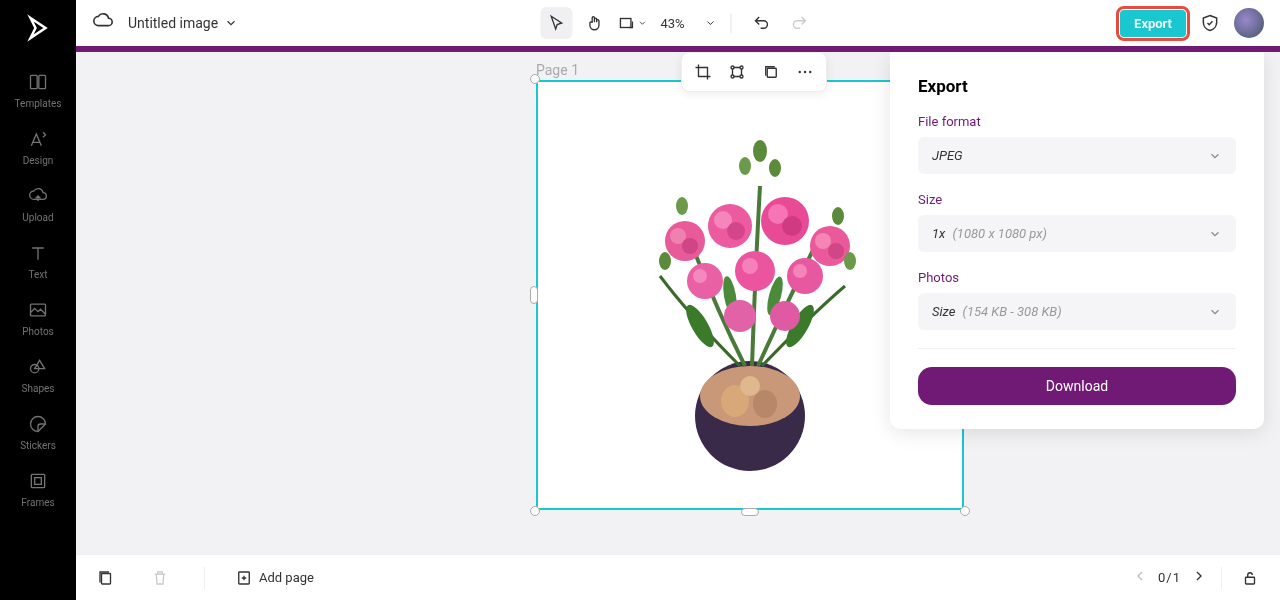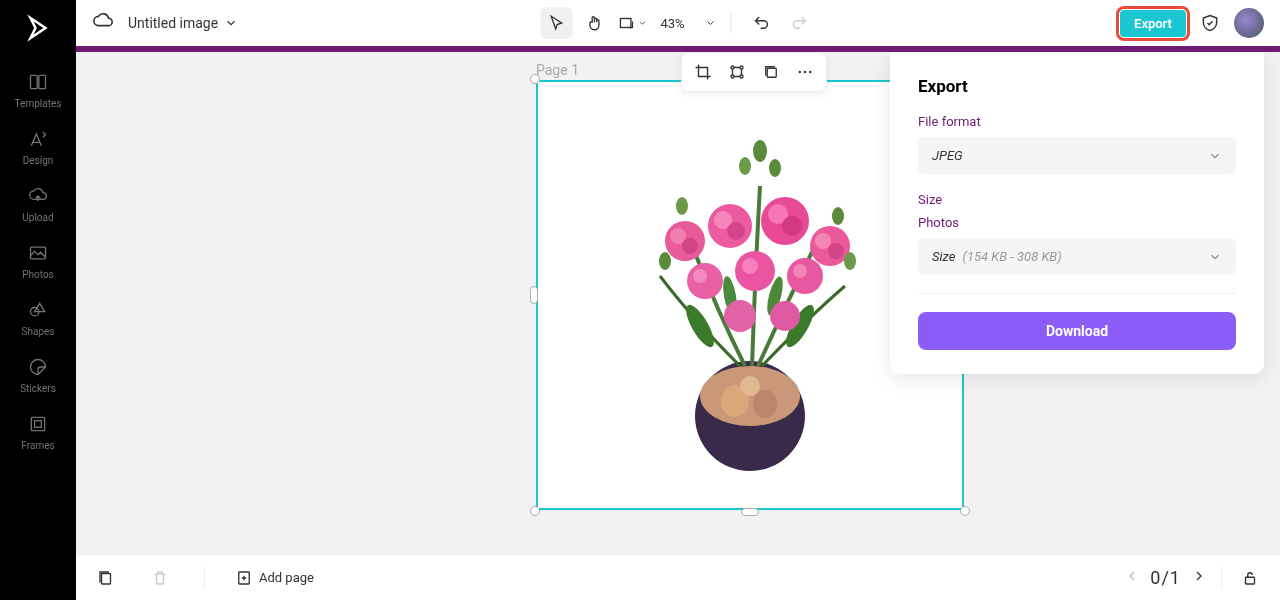--- a/index.html
+++ b/index.html
@@ -97,38 +97,38 @@
     .ep-title { font-size: 17px; font-weight: 700; color: #000; margin-bottom: 18px; }
     .ep-label { font-size: 13px; color: #701a75; margin-bottom: 8px; }
     .ep-select {
       background: #f5f5f7; border-radius: 6px; padding: 11px 14px;
       display: flex; align-items: center; justify-content: space-between;
       font-size: 13px; color: #333; cursor: pointer; margin-bottom: 18px; font-style: italic;
     }
     .ep-select .muted { color: #999; margin-left: 4px; }
     .ep-divider { border: none; border-top: 1px solid #eee; margin: 6px 0 18px; }
     .download-btn {
-      width: 100%; background: #8b5cf6; color: #fff; border: none;
-      padding: 11px; border-radius: 8px; font-size: 14px; font-weight: 700; cursor: pointer;
+      width: 100%; background: #701a75; color: #fff; border: none;
+      padding: 11px; border-radius: 14px; font-size: 14px; font-weight: 400; cursor: pointer;
     }
     
     .bottombar {
       height: 46px; border-top: 1px solid #eee; background: #fff;
       display: flex; align-items: center; padding: 0 16px;
     }
     .bb-left { display: flex; align-items: center; gap: 26px; }
     .bb-ic {
       width: 28px; height: 28px; display: flex; align-items: center; justify-content: center;
       cursor: pointer; color: #333;
     }
     .bb-ic.disabled { color: #ccc; cursor: default; }
     .bb-sep { width: 1px; height: 22px; background: #eee; margin: 0 4px; }
     .add-page { display: flex; align-items: center; gap: 6px; font-size: 13px; color: #333; cursor: pointer; }
     .bb-right { margin-left: auto; display: flex; align-items: center; gap: 10px; }
-    .page-nav { display: flex; align-items: center; gap: 10px; color: #888; font-size: 18px; }
+    .page-nav { display: flex; align-items: center; gap: 10px; color: #888; font-size: 13px; }
     .nav-arrow { cursor: pointer; color: #bbb; }
     .nav-arrow.on { color: #333; }
     .counter { color: #333; letter-spacing: 1px; }
   </style>
 </head>
 <body>
 
 <div class="left-rail">
   <div class="logo">
     <svg width="30" height="30" viewBox="0 0 24 24" fill="none" stroke="#fff" stroke-width="2">
@@ -153,20 +153,28 @@
     <span class="lbl">Design</span>
   </div>
   <div class="rail-item">
     <span class="ic">
         <svg width="20" height="20" viewBox="0 0 24 24" fill="none" stroke="currentColor" stroke-width="1.6">
           <path d="M7 16a5 5 0 010-10 6 6 0 0111 2 4 4 0 010 8H7z"></path>
           <path d="M12 12v6m-3-3l3-3 3 3"></path>
         </svg>
       </span>
     <span class="lbl">Upload</span>
+  </div>
+  <div class="rail-item">
+    <span class="ic">
+        <svg width="20" height="20" viewBox="0 0 24 24" fill="none" stroke="currentColor" stroke-width="1.6">
+          <path d="M5 6h14M12 6v14"></path>
+        </svg>
+      </span>
+    <span class="lbl">Text</span>
   </div>
   <div class="rail-item">
     <span class="ic">
         <svg width="20" height="20" viewBox="0 0 24 24" fill="none" stroke="currentColor" stroke-width="1.6">
           <rect x="3" y="5" width="18" height="14" rx="1"></rect>
           <path d="M3 15l5-5 4 4 3-3 6 6"></path>
         </svg>
       </span>
     <span class="lbl">Photos</span>
   </div>
@@ -376,20 +384,26 @@
     <div class="export-panel">
       <div class="ep-title">Export</div>
       <div class="ep-label">File format</div>
       <div class="ep-select">
         <span>JPEG</span>
         <svg width="14" height="14" viewBox="0 0 24 24" fill="none" stroke="#888" stroke-width="2">
             <path d="M6 9l6 6 6-6"></path>
           </svg>
       </div>
       <div class="ep-label">Size</div>
+      <div class="ep-select">
+        <span><span>1x</span> <span class="muted">(1080 x 1080 px)</span></span>
+        <svg width="14" height="14" viewBox="0 0 24 24" fill="none" stroke="#888" stroke-width="2">
+            <path d="M6 9l6 6 6-6"></path>
+          </svg>
+      </div>
       <div class="ep-label">Photos</div>
       <div class="ep-select">
         <span><span>Size</span> <span class="muted">(154 KB - 308 KB)</span></span>
         <svg width="14" height="14" viewBox="0 0 24 24" fill="none" stroke="#888" stroke-width="2">
             <path d="M6 9l6 6 6-6"></path>
           </svg>
       </div>
       <hr class="ep-divider">
       <button class="download-btn">Download</button>
     </div>

